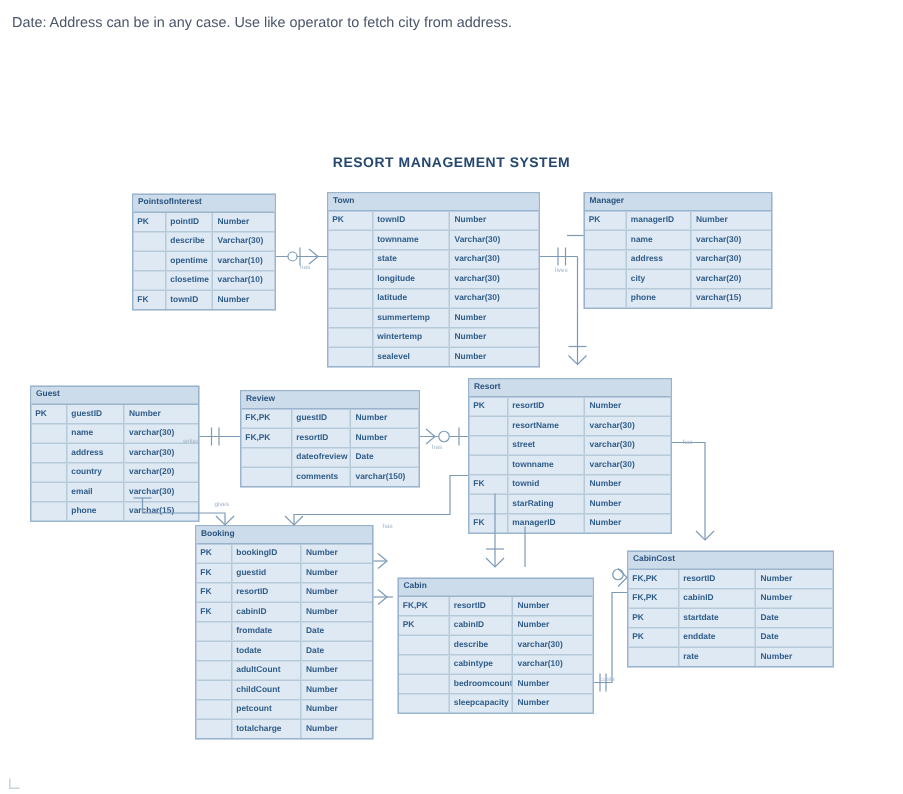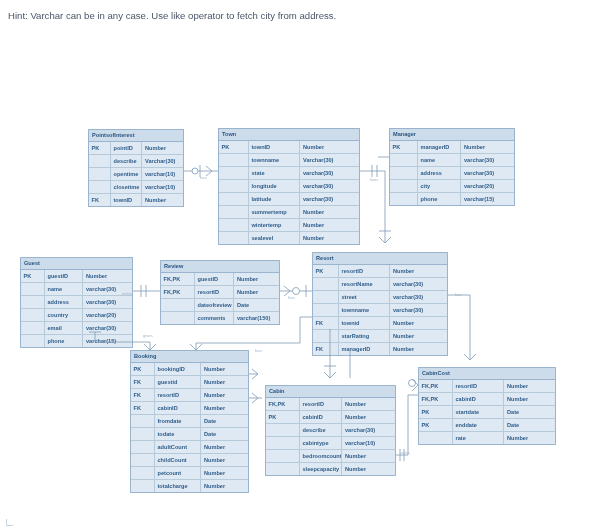--- a/index.html
+++ b/index.html
@@ -53,24 +53,25 @@
   }
   .corner{
     position:absolute;left:6px;bottom:3px;width:6px;height:6px;
     border-left:1px solid #c8d4df;border-bottom:1px solid #c8d4df;
   }
 </style>
 </head>
 <body>
 
 <div class="prompt">
-  <p class="hint">Hint: Varchar can be in any case. Use like operator to fetch city from address.</p>
+  <p class="hint">Date: Address can be in any case. Use like operator to fetch city from address.</p>
 </div>
 
 <div class="diagram">
+  <div class="er-title">RESORT MANAGEMENT SYSTEM</div>
 
   <div class="tbl" style="left:88px;top:34px;width:96px;">
     <div class="cap">PointsofInterest</div>
     <div class="row">
       <div class="c-key" style="width:18px">PK</div>
       <div class="c-name">pointID</div>
       <div class="c-type" style="width:38px">Number</div>
     </div>
     <div class="row">
       <div class="c-key" style="width:18px"></div>

